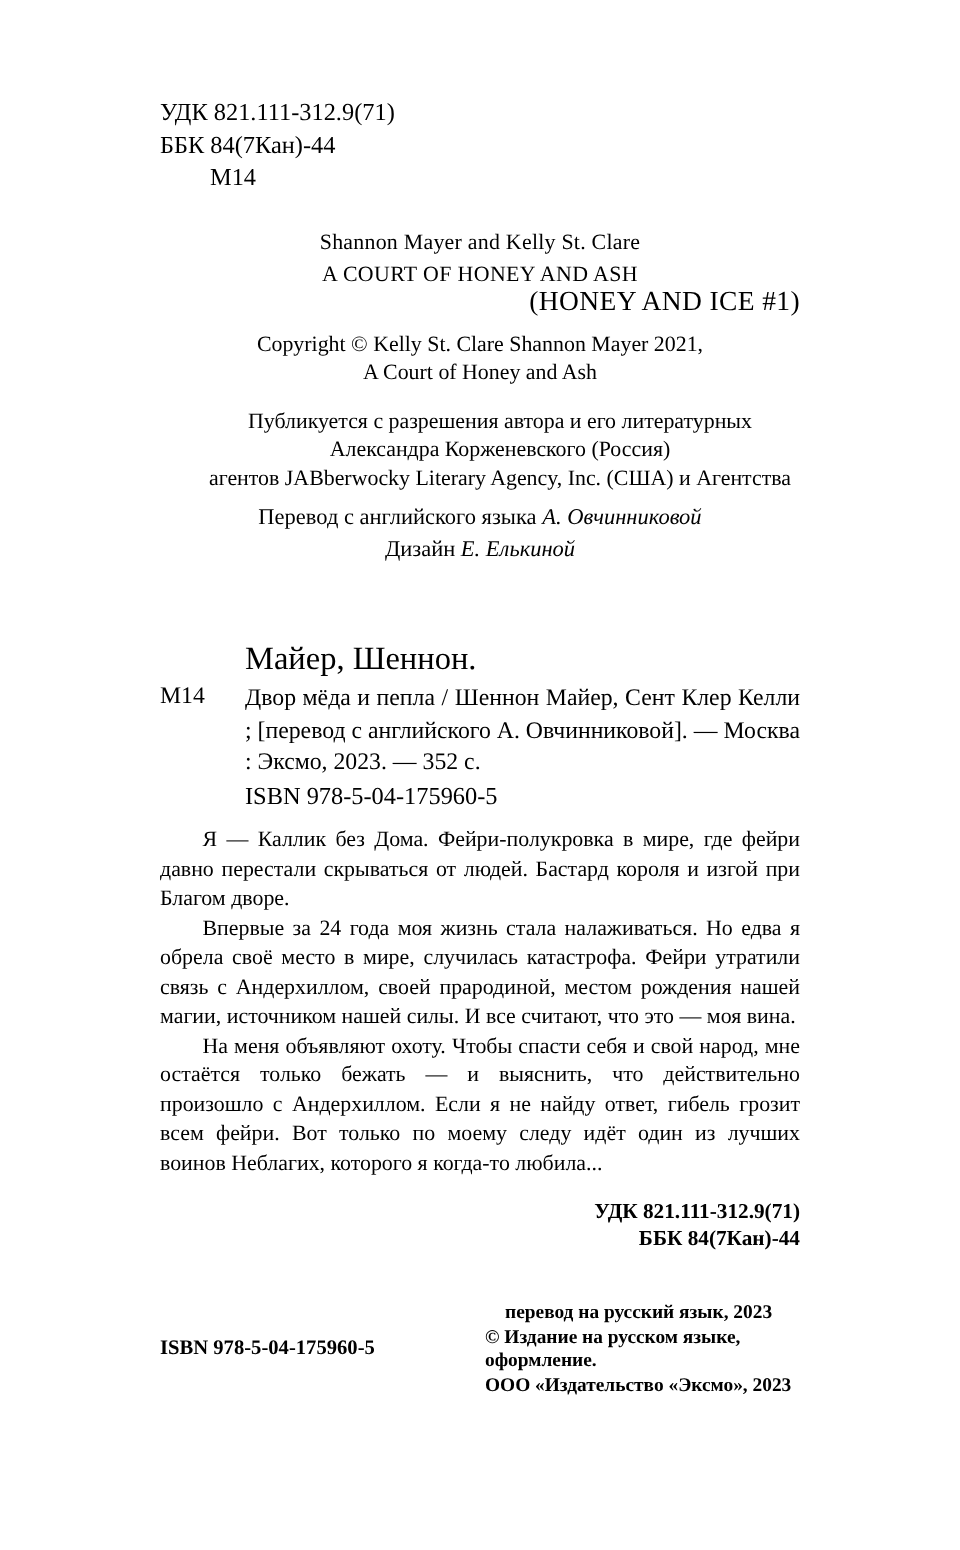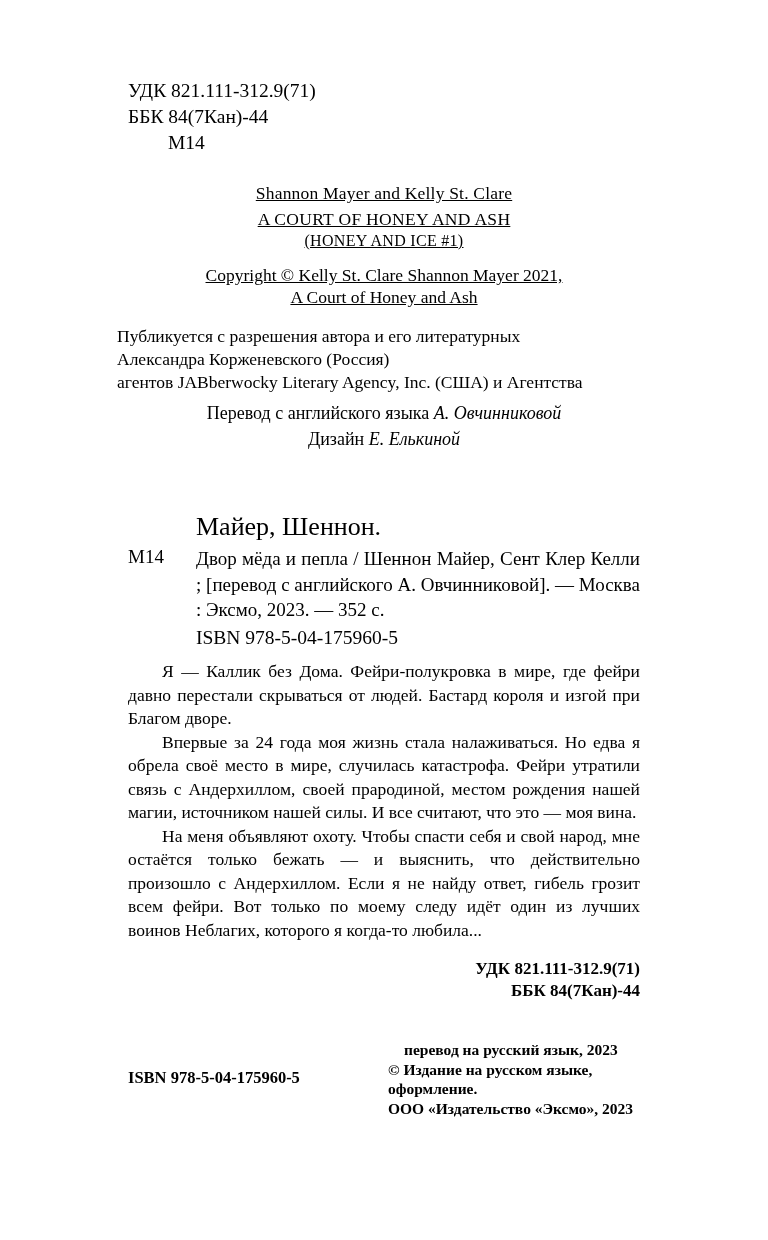--- a/index.html
+++ b/index.html
@@ -38,44 +38,45 @@
 
   
   .eng-block {
     position: absolute;
     left: 128px;
     top: 183px;
     width: 512px;
     text-align: center;
     font-size: 17.5px;
     line-height: 21px;
-    text-decoration: underline;
   }
   .eng-authors { letter-spacing: 0.2px; }
   .eng-title {
     margin-top: 5px;
     font-size: 17.5px;
     letter-spacing: 0.3px;
   }
   .eng-series {
-    font-size: 16px;
+    font-size: 22px;
     letter-spacing: 0.3px;
+    text-align: right;
   }
   .eng-copy {
     margin-top: 13px;
     font-size: 17.5px;
     line-height: 22px;
   }
 
   
   .rights {
     position: absolute;
-    left: 117px;
+    left: 134px;
     top: 325px;
     width: 532px;
+    text-align: center;
     font-size: 17.5px;
     line-height: 23px;
   }
 
   
   .credits {
     position: absolute;
     left: 128px;
     top: 400px;
     width: 512px;

